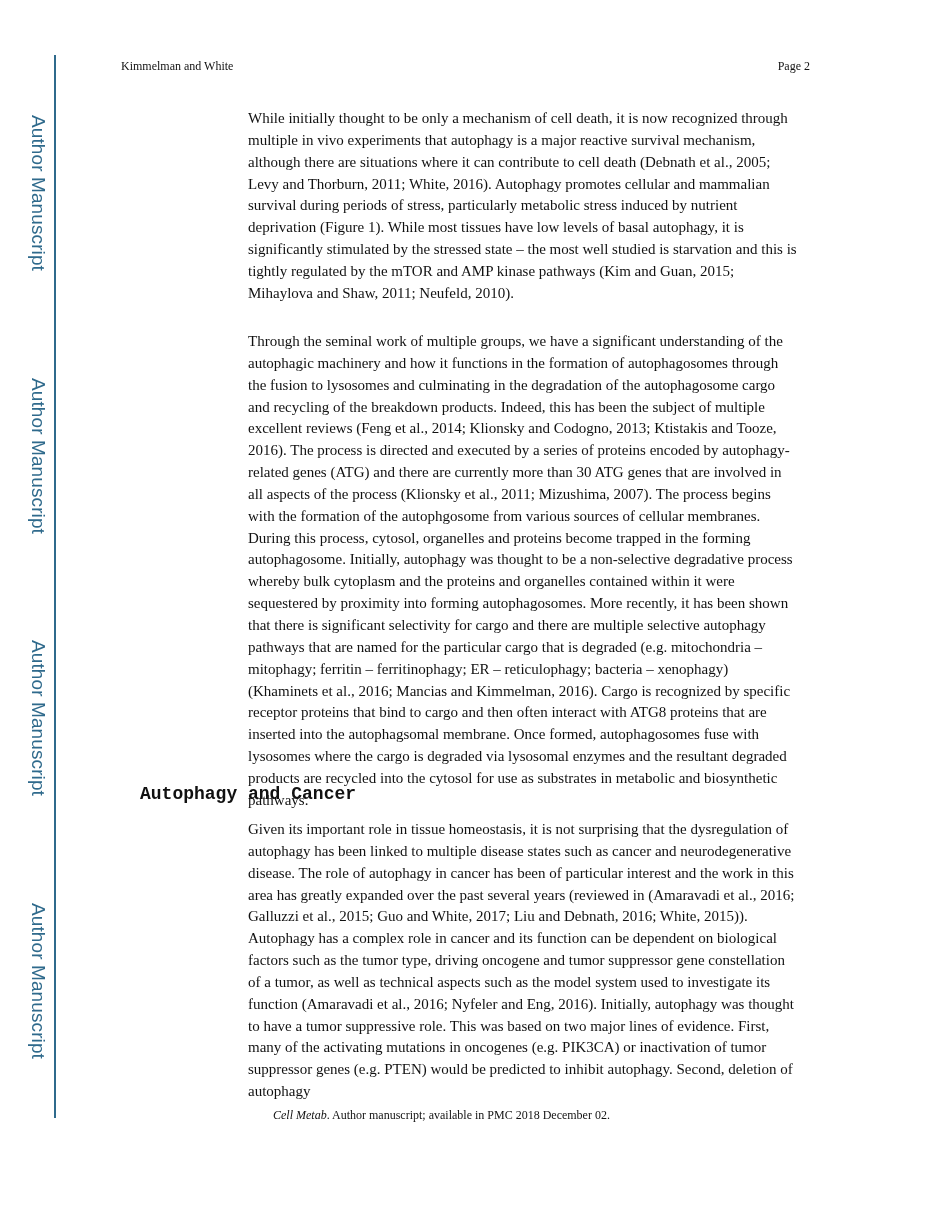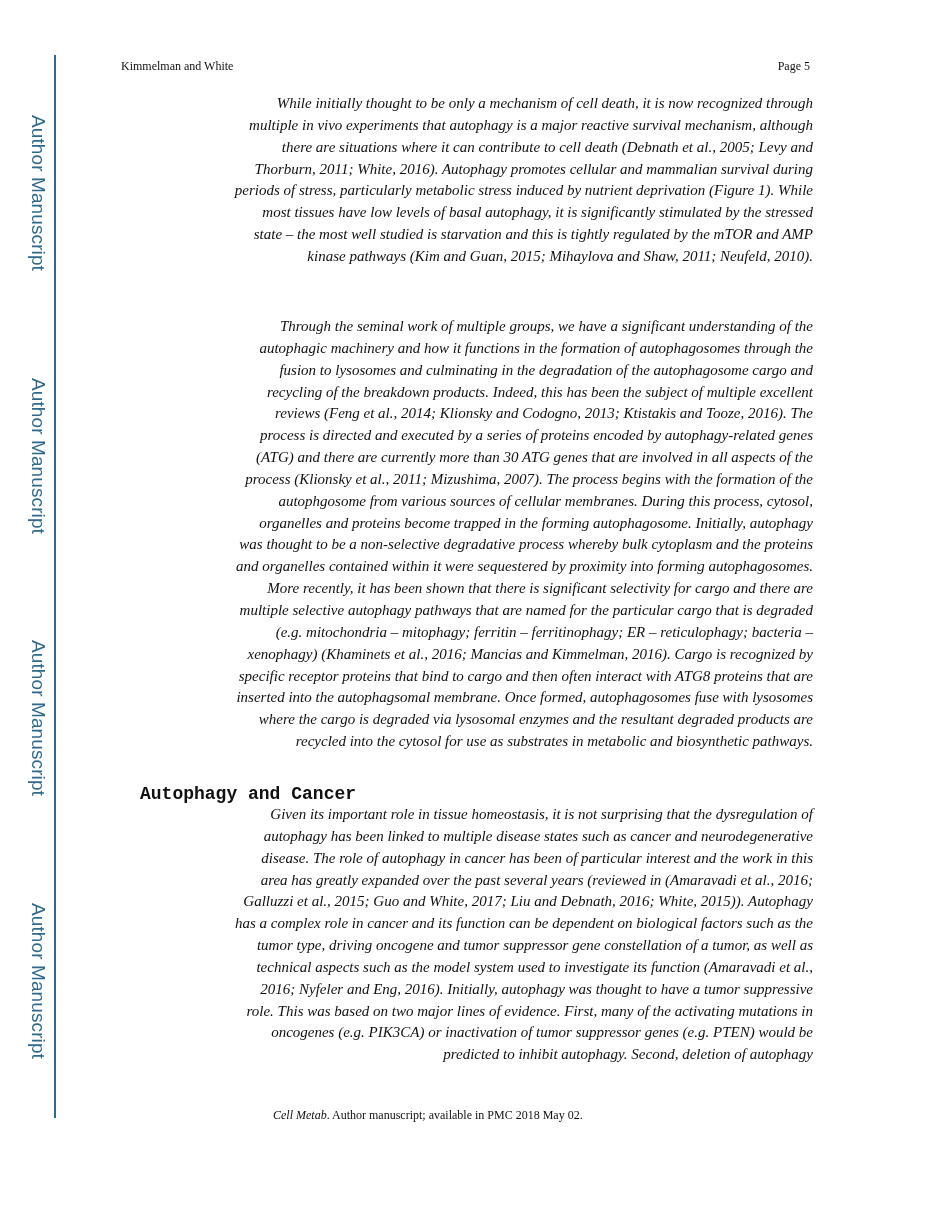--- a/index.html
+++ b/index.html
@@ -50,23 +50,22 @@
     .running-head.left { left: 121px; }
     .running-head.right { right: 140px; }
     .body-col {
       position: absolute;
       left: 233px;
       width: 580px;
       font-size: 15px;
       line-height: 21.85px;
     }
     .body-col p {
-      margin: 0;
-      text-align: right;
-      font-style: italic;
+      margin: 15px;
+      text-align: left;
     }
     #para1 { top: 93px; }
     #para2 { top: 316px; }
     #para3 { top: 804px; }
     .section-heading {
       position: absolute;
       left: 140px;
       top: 784px;
       margin: 0;
       font-family: Liberation Mono, monospace;
@@ -95,31 +94,31 @@
   <span>Author Manuscript</span>
 </div>
 <div class="side-label" style="top:718px;">
   <span>Author Manuscript</span>
 </div>
 <div class="side-label" style="top:981px;">
   <span>Author Manuscript</span>
 </div>
 
 <div class="running-head left">Kimmelman and White</div>
-<div class="running-head right">Page 5</div>
+<div class="running-head right">Page 2</div>
 
 <div class="body-col" id="para1">
   <p>While initially thought to be only a mechanism of cell death, it is now recognized through multiple in vivo experiments that autophagy is a major reactive survival mechanism, although there are situations where it can contribute to cell death (Debnath et al., 2005; Levy and Thorburn, 2011; White, 2016). Autophagy promotes cellular and mammalian survival during periods of stress, particularly metabolic stress induced by nutrient deprivation (Figure 1). While most tissues have low levels of basal autophagy, it is significantly stimulated by the stressed state – the most well studied is starvation and this is tightly regulated by the mTOR and AMP kinase pathways (Kim and Guan, 2015; Mihaylova and Shaw, 2011; Neufeld, 2010).</p>
 </div>
 
 <div class="body-col" id="para2">
   <p>Through the seminal work of multiple groups, we have a significant understanding of the autophagic machinery and how it functions in the formation of autophagosomes through the fusion to lysosomes and culminating in the degradation of the autophagosome cargo and recycling of the breakdown products. Indeed, this has been the subject of multiple excellent reviews (Feng et al., 2014; Klionsky and Codogno, 2013; Ktistakis and Tooze, 2016). The process is directed and executed by a series of proteins encoded by autophagy-related genes (ATG) and there are currently more than 30 ATG genes that are involved in all aspects of the process (Klionsky et al., 2011; Mizushima, 2007). The process begins with the formation of the autophgosome from various sources of cellular membranes. During this process, cytosol, organelles and proteins become trapped in the forming autophagosome. Initially, autophagy was thought to be a non-selective degradative process whereby bulk cytoplasm and the proteins and organelles contained within it were sequestered by proximity into forming autophagosomes. More recently, it has been shown that there is significant selectivity for cargo and there are multiple selective autophagy pathways that are named for the particular cargo that is degraded (e.g. mitochondria – mitophagy; ferritin – ferritinophagy; ER – reticulophagy; bacteria – xenophagy) (Khaminets et al., 2016; Mancias and Kimmelman, 2016). Cargo is recognized by specific receptor proteins that bind to cargo and then often interact with ATG8 proteins that are inserted into the autophagsomal membrane. Once formed, autophagosomes fuse with lysosomes where the cargo is degraded via lysosomal enzymes and the resultant degraded products are recycled into the cytosol for use as substrates in metabolic and biosynthetic pathways.</p>
 </div>
 
 <h2 class="section-heading">Autophagy and Cancer</h2>
 
 <div class="body-col" id="para3">
   <p>Given its important role in tissue homeostasis, it is not surprising that the dysregulation of autophagy has been linked to multiple disease states such as cancer and neurodegenerative disease. The role of autophagy in cancer has been of particular interest and the work in this area has greatly expanded over the past several years (reviewed in (Amaravadi et al., 2016; Galluzzi et al., 2015; Guo and White, 2017; Liu and Debnath, 2016; White, 2015)). Autophagy has a complex role in cancer and its function can be dependent on biological factors such as the tumor type, driving oncogene and tumor suppressor gene constellation of a tumor, as well as technical aspects such as the model system used to investigate its function (Amaravadi et al., 2016; Nyfeler and Eng, 2016). Initially, autophagy was thought to have a tumor suppressive role. This was based on two major lines of evidence. First, many of the activating mutations in oncogenes (e.g. PIK3CA) or inactivation of tumor suppressor genes (e.g. PTEN) would be predicted to inhibit autophagy. Second, deletion of autophagy</p>
 </div>
 
 <div class="footer">
-  <em>Cell Metab</em><span>. Author manuscript; available in PMC 2018 May 02.</span>
+  <em>Cell Metab</em><span>. Author manuscript; available in PMC 2018 December 02.</span>
 </div>
 
 </body></html>

